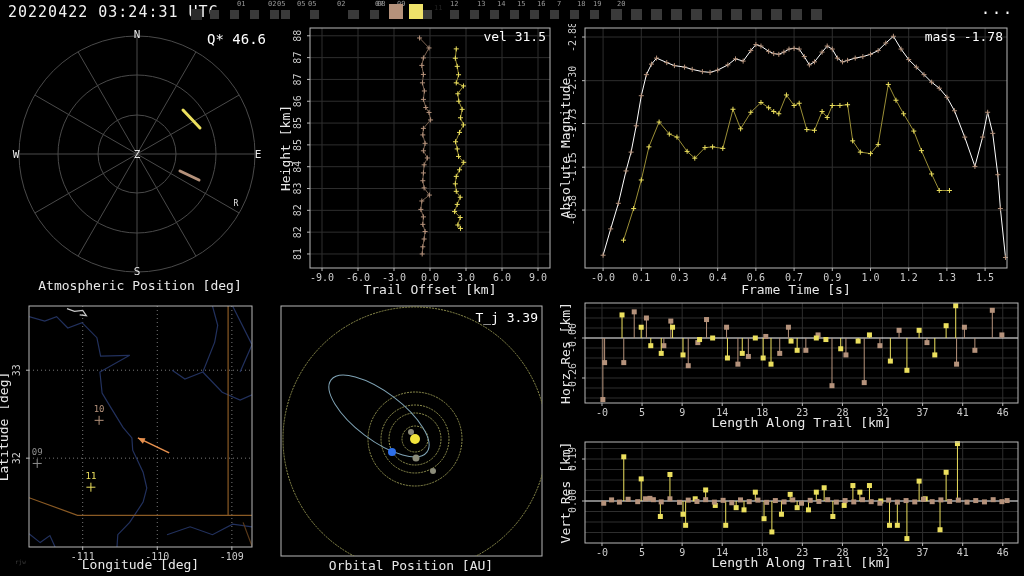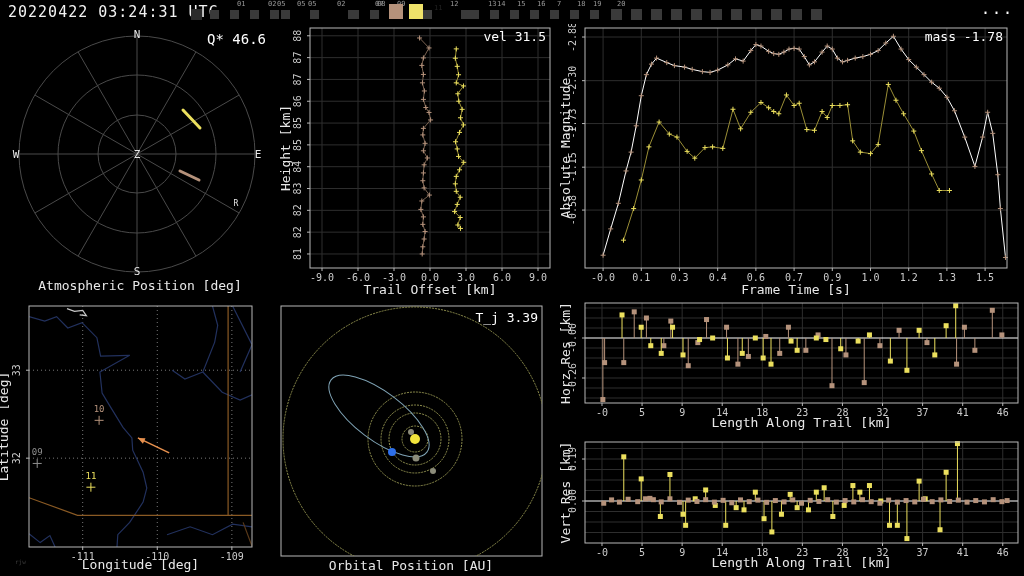--- a/index.html
+++ b/index.html
@@ -65,21 +65,21 @@
         <div class="flabel" style="left: 5px; top: 5px; color: rgb(255, 255, 255); position: absolute;">10</div>
       </div>
       <div class="fcell" style="left: 223px;">
         <div class="fbox" style="left: 0px; top: 4px; width: 14px; height: 15px; background: rgb(239, 226, 106);"></div>
         <div class="flabel" style="left: 5px; top: 5px; color: rgb(34, 34, 34); position: absolute;">11</div>
       </div>
       <div class="fcell" style="left: 236px;">
         <div class="fbox" style="left: 1px; top: 10px; width: 9px; height: 9px; background: rgb(58, 58, 58);"></div>
         <div class="flabel" style="left: 8px; top: 1px; color: rgb(153, 153, 153); position: absolute;">12</div>
       </div>
-      <div class="fcell" style="left: 274px;">
+      <div class="fcell" style="left: 263px;">
         <div class="fbox" style="left: 1px; top: 10px; width: 9px; height: 9px; background: rgb(58, 58, 58);"></div>
         <div class="flabel" style="left: 8px; top: 1px; color: rgb(153, 153, 153); position: absolute;">13</div>
       </div>
       <div class="fcell" style="left: 283px;">
         <div class="fbox" style="left: 1px; top: 10px; width: 9px; height: 9px; background: rgb(58, 58, 58);"></div>
         <div class="flabel" style="left: 8px; top: 1px; color: rgb(153, 153, 153); position: absolute;">14</div>
       </div>
       <div class="fcell" style="left: 303px; text-align: center;">
         <div class="fbox" style="left: 1px; top: 10px; width: 9px; height: 9px; background: rgb(58, 58, 58);"></div>
         <div class="flabel" style="left: 8px; top: 1px; color: rgb(153, 153, 153); position: absolute;">15</div>

